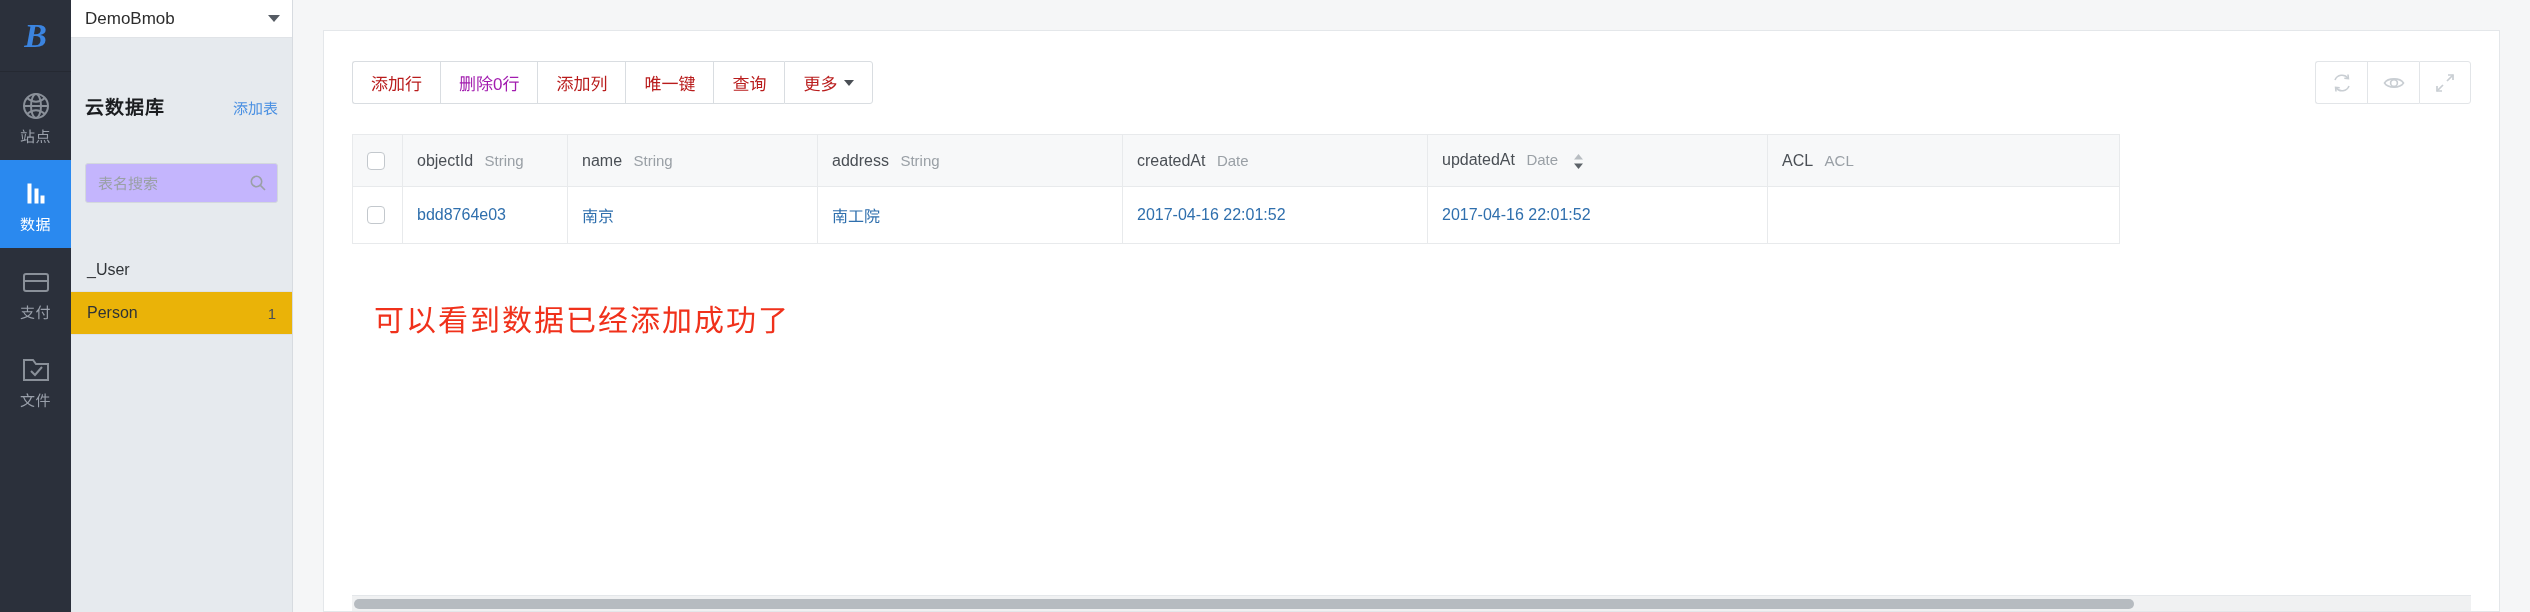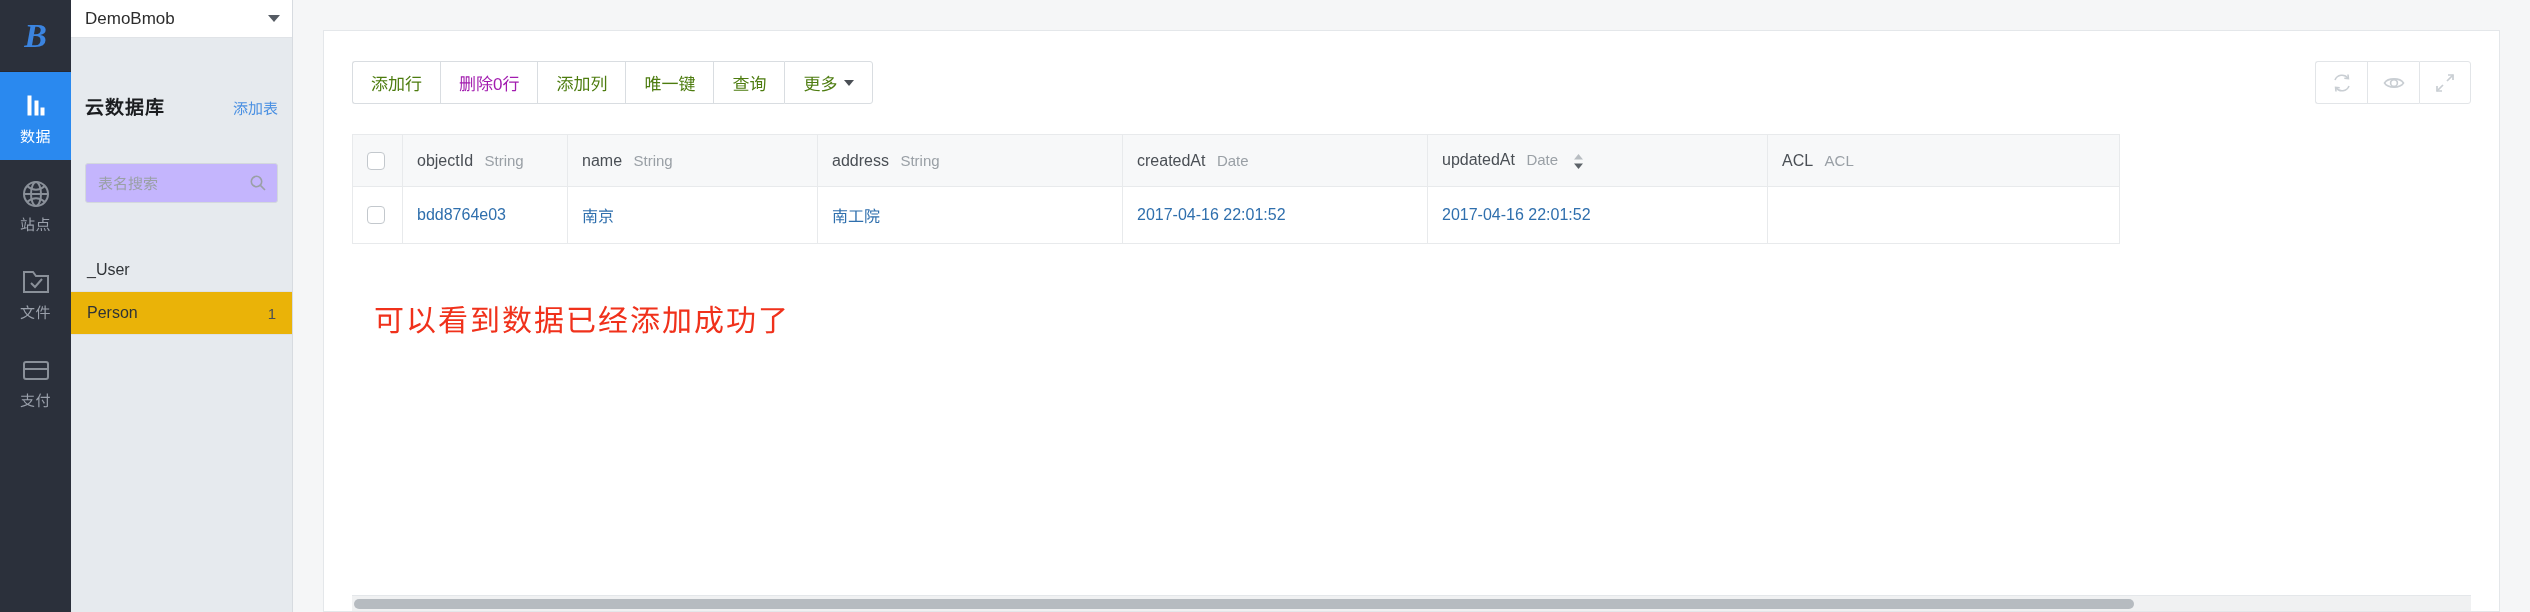--- a/index.html
+++ b/index.html
@@ -116,21 +116,21 @@
     overflow: hidden;
   }
   .toolbar { display: flex; align-items: flex-start; }
   .btn-group { display: flex; }
   .btn {
     height: 43px; min-width: 70px;
     padding: 0 18px;
     background: #fff;
     border: 1px solid #d9dde1;
     border-right-width: 0;
-    font-size: 17px; color: #4d7c0f;
+    font-size: 17px; color: #b91c1c;
     display: flex; align-items: center; justify-content: center;
     cursor: pointer; font-family: inherit;
     white-space: nowrap;
   }
   .btn:first-child { border-radius: 3px 0 0 3px; }
   .btn:last-child { border-right-width: 1px; border-radius: 0 3px 3px 0; }
   .btn.disabled { color: #a21caf; cursor: default; }
   .btn .mini-caret {
     margin-left: 7px;
     width: 0; height: 0;
@@ -188,54 +188,54 @@
   }
 </style>
 </head>
 <body>
 
 <div class="app">
 
   <nav class="rail">
     <div class="rail-logo">B</div>
 
-    <div class="rail-item active">
-      <svg class="ri-ico" viewBox="0 0 34 34">
-        <rect x="9" y="7" width="3" height="19" fill="#fff"></rect>
-        <rect x="16" y="12" width="3" height="14" fill="#fff"></rect>
-        <rect x="22" y="19" width="3" height="7" fill="#fff"></rect>
-      </svg>
-      <span class="ri-lbl">数据</span>
-    </div>
-
     <div class="rail-item">
       <svg class="ri-ico" viewBox="0 0 34 34" fill="none" stroke="#8a9099" stroke-width="2">
         <circle cx="17" cy="17" r="12"></circle>
         <ellipse cx="17" cy="17" rx="5" ry="12"></ellipse>
         <line x1="5" y1="17" x2="29" y2="17"></line>
         <path d="M8 9 C14 14, 20 14, 26 9"></path>
         <path d="M8 25 C14 20, 20 20, 26 25"></path>
       </svg>
       <span class="ri-lbl">站点</span>
     </div>
 
+    <div class="rail-item active">
+      <svg class="ri-ico" viewBox="0 0 34 34">
+        <rect x="9" y="7" width="3" height="19" fill="#fff"></rect>
+        <rect x="16" y="12" width="3" height="14" fill="#fff"></rect>
+        <rect x="22" y="19" width="3" height="7" fill="#fff"></rect>
+      </svg>
+      <span class="ri-lbl">数据</span>
+    </div>
+
+    <div class="rail-item">
+      <svg class="ri-ico" viewBox="0 0 34 34" fill="none" stroke="#8a9099" stroke-width="2">
+        <rect x="5" y="9" width="24" height="17" rx="2"></rect>
+        <line x1="5" y1="16" x2="29" y2="16"></line>
+      </svg>
+      <span class="ri-lbl">支付</span>
+    </div>
+
     <div class="rail-item">
       <svg class="ri-ico" viewBox="0 0 34 34" fill="none" stroke="#8a9099" stroke-width="2">
         <path d="M5 11 V27 H29 V11 H17 L14 7 H5 Z"></path>
         <path d="M12 18 l4 4 l7 -8"></path>
       </svg>
       <span class="ri-lbl">文件</span>
-    </div>
-
-    <div class="rail-item">
-      <svg class="ri-ico" viewBox="0 0 34 34" fill="none" stroke="#8a9099" stroke-width="2">
-        <rect x="5" y="9" width="24" height="17" rx="2"></rect>
-        <line x1="5" y1="16" x2="29" y2="16"></line>
-      </svg>
-      <span class="ri-lbl">支付</span>
     </div>
   </nav>
 
   <aside class="panel">
 
     <div class="proj-select">
       <span class="proj-name">DemoBmob</span>
       <span class="caret-down"></span>
     </div>
 

